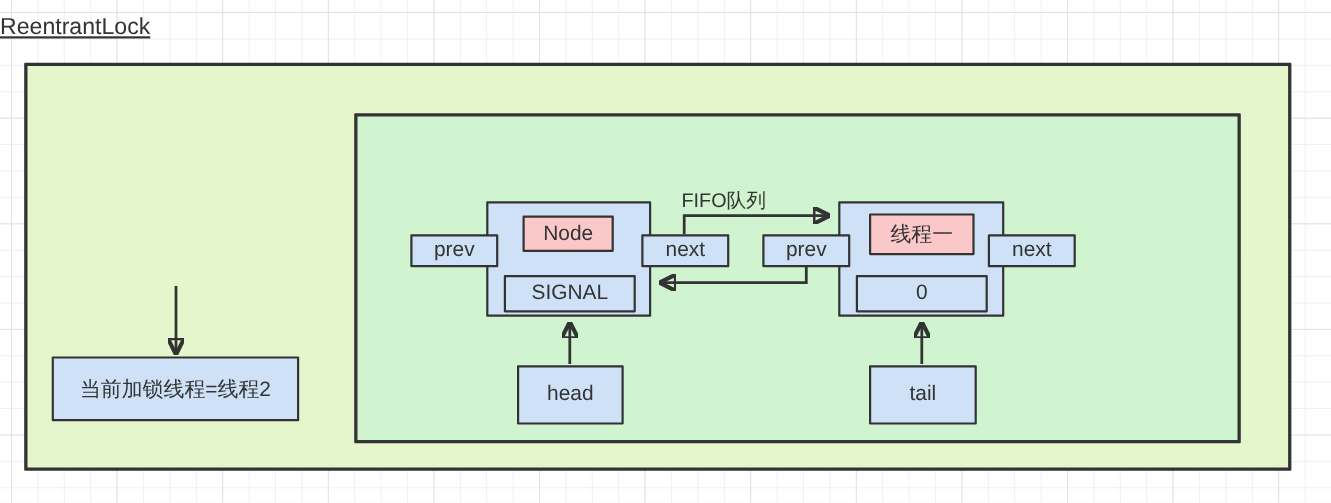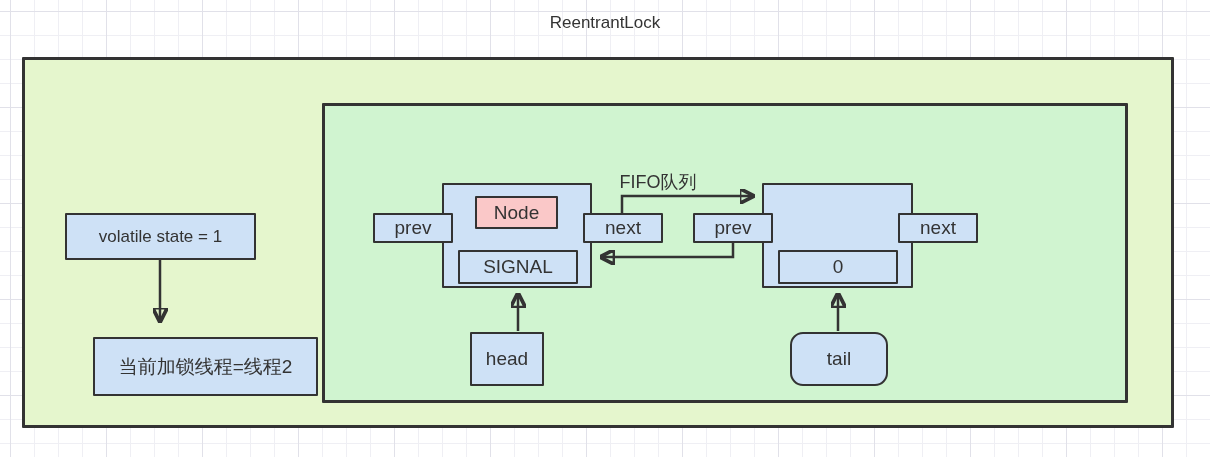--- a/index.html
+++ b/index.html
@@ -14,78 +14,78 @@
     background-image:
       linear-gradient(to right, #e1e1e9 1px, transparent 1px),
       linear-gradient(to bottom, #e1e1e9 1px, transparent 1px),
       linear-gradient(to right, #efeff4 1px, transparent 1px),
       linear-gradient(to bottom, #efeff4 1px, transparent 1px);
     background-size: 96px 96px, 96px 96px, 24px 24px, 24px 24px;
     background-position: 10px 11px, 10px 11px, 10px 11px, 10px 11px;
   }
   .abs { position: absolute; box-sizing: border-box; }
   .label { position: absolute; white-space: nowrap; color: #333333; }
-  .page-title { left: 0; top: 13px; width: 100%; text-align: center; font-size: 17px; }
+  .page-title { left: 0; top: 13px; width: 100%; font-size: 21px; text-decoration: underline; }
   .aqs-box {
     left: 22px; top: 57px; width: 1152px; height: 371px;
     background: #e5f6cd; border: 3px solid #333333; border-radius: 1px;
   }
   .aqs-label { left: 700px; top: 72px; transform: translateX(-50%); font-size: 20px; }
   .fifo-box {
     left: 322px; top: 103px; width: 806px; height: 300px;
     background: #d0f4d0; border: 3px solid #333333; border-radius: 1px;
   }
   .fifo-label { left: 658px; top: 134px; transform: translateX(-50%); font-size: 18px; margin-top: 36px; }
   .box {
     position: absolute; box-sizing: border-box;
     border: 2.5px solid #333333; border-radius: 1px;
     background: #cee1f6;
     display: flex; align-items: center; justify-content: center;
     font-size: 19px; color: #333333; white-space: nowrap;
   }
   .pink { background: #fac8c8; }
   .state-box  { left: 65px;  top: 213px; width: 191px; height: 47px; font-size: 17px; }
-  .owner-box  { left: 47px;  top: 337px; width: 225px; height: 59px; margin-left: 46px; }
+  .owner-box  { left: 47px;  top: 324px; width: 225px; height: 59px; }
   .n1-big  { left: 442px; top: 183px; width: 150px; height: 105px; }
   .n1-type { left: 475px; top: 196px; width: 83px;  height: 33px; }
   .n1-val  { left: 458px; top: 250px; width: 120px; height: 34px; }
   .n1-prev { left: 373px; top: 213px; width: 80px;  height: 30px; }
   .n1-next { left: 583px; top: 213px; width: 80px;  height: 30px; }
   .n2-big  { left: 762px; top: 183px; width: 151px; height: 105px; }
   .n2-type { left: 790px; top: 194px; width: 96px;  height: 38px; }
   .n2-val  { left: 778px; top: 250px; width: 120px; height: 34px; }
   .n2-prev { left: 693px; top: 213px; width: 80px;  height: 30px; }
   .n2-next { left: 898px; top: 213px; width: 80px;  height: 30px; }
-  .head-box { left: 470px; top: 332px; width: 74px; height: 54px; text-align: right; }
-  .tail-box { left: 790px; top: 332px; width: 98px; height: 54px; border-radius: 13px; }
+  .head-box { left: 470px; top: 332px; width: 97px; height: 54px; text-align: right; }
+  .tail-box { left: 790px; top: 332px; width: 98px; height: 54px; }
   .arrows { position: absolute; left: 0; top: 0; pointer-events: none; }
   .arrows path { stroke: #333333; stroke-width: 2.5; fill: none; }
 </style>
 </head>
 <body>
 
 <div class="canvas">
 
   <div class="label page-title">ReentrantLock</div>
 
   <div class="abs aqs-box"></div>
 
   <div class="abs fifo-box"></div>
   <div class="label fifo-label">FIFO队列</div>
 
-  <div class="box state-box">volatile state = 1</div>
   <div class="box owner-box">当前加锁线程=线程2</div>
 
   <div class="box n1-big"></div>
   <div class="box pink n1-type">Node</div>
   <div class="box n1-val">SIGNAL</div>
   <div class="box n1-prev">prev</div>
   <div class="box n1-next">next</div>
 
   <div class="box n2-big"></div>
+  <div class="box pink n2-type">线程一</div>
   <div class="box n2-val">0</div>
   <div class="box n2-prev">prev</div>
   <div class="box n2-next">next</div>
 
   <div class="box head-box">head</div>
   <div class="box tail-box">tail</div>
 
   <svg class="arrows" width="1210" height="457" viewBox="0 0 1210 457">
     <defs>
       <marker id="ah" viewBox="0 0 10 10" refX="9" refY="5" markerWidth="6" markerHeight="6" orient="auto-start-reverse">

